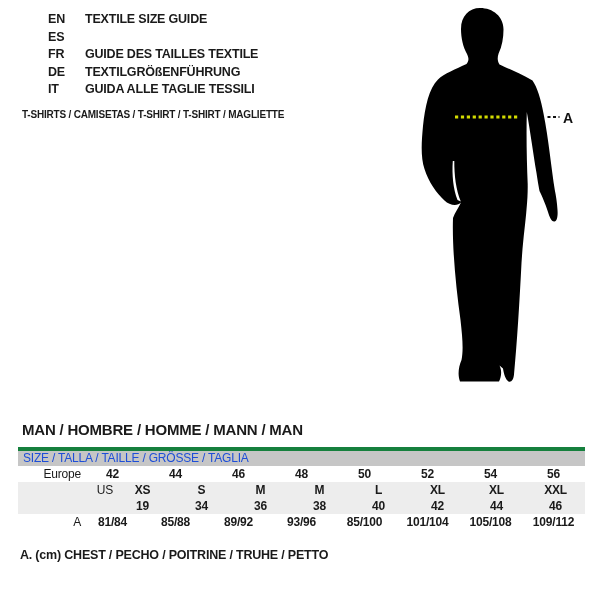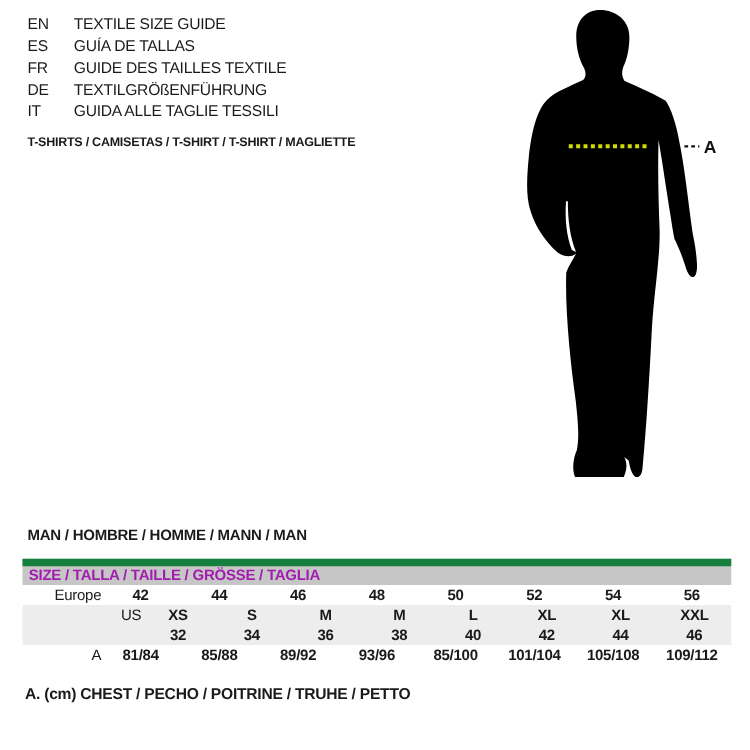--- a/index.html
+++ b/index.html
@@ -9,58 +9,56 @@
     letter-spacing:-0.2px;
   }
   .page{
     position:relative;
     width:600px;height:600px;
     background:#ffffff;
     overflow:hidden;
   }
   
   .lang-list{position:absolute;left:22px;top:11px;}
-  .lang-row{display:flex;height:17.6px;line-height:17.6px;font-size:12.5px;font-weight:400;}
+  .lang-row{display:flex;height:17.6px;line-height:17.6px;font-size:12.5px;font-weight:700;margin-left:26px;}
   .lang-code{width:37px;}
   
   .categories{position:absolute;left:22px;top:105px;font-size:10px;font-weight:700;line-height:19.5px;white-space:nowrap;}
   
   .figure-wrap{position:absolute;left:415px;top:5px;width:170px;height:385px;}
   
-  .section-title{position:absolute;left:22px;top:421px;font-size:12px;font-weight:700;white-space:nowrap;}
+  .section-title{position:absolute;left:22px;top:421px;font-size:15px;font-weight:700;white-space:nowrap;}
   
   .size-table{position:absolute;left:18px;top:447px;width:567px;font-size:12px;}
   .table-header{
-    border-top:6px solid #15803d;
+    border-top:4px solid #15803d;
     background:var(--header-bg,#c6c6c6);
     height:15px;line-height:15px;
     padding-left:5px;
-    color:#a21caf;
-    font-weight:bold;
+    color:#1d4ed8;
   }
   .t-row{display:flex;height:16px;line-height:16px;}
   .t-row.shaded{background:var(--shaded-bg,#ededed);padding-left:32px;}
   .t-label{width:58px;padding-left:5px;text-align:right;}
   .t-cell{flex:1;text-align:center;font-weight:bold;}
   
   .footnote{position:absolute;left:20px;top:548px;font-size:12.5px;font-weight:700;white-space:nowrap;}
 </style>
 </head>
 <body>
 
 <div class="page">
 
   <div class="lang-list">
     <div class="lang-row">
       <span class="lang-code">EN</span>
       <span class="lang-label">TEXTILE SIZE GUIDE</span>
     </div>
     <div class="lang-row">
       <span class="lang-code">ES</span>
-      <span class="lang-label">GUÍA DE TALLAS</span>
     </div>
     <div class="lang-row">
       <span class="lang-code">FR</span>
       <span class="lang-label">GUIDE DES TAILLES TEXTILE</span>
     </div>
     <div class="lang-row">
       <span class="lang-code">DE</span>
       <span class="lang-label">TEXTILGRÖßENFÜHRUNG</span>
     </div>
     <div class="lang-row">
@@ -140,21 +138,21 @@
       <span class="t-cell">M</span>
       <span class="t-cell">M</span>
       <span class="t-cell">L</span>
       <span class="t-cell">XL</span>
       <span class="t-cell">XL</span>
       <span class="t-cell">XXL</span>
     </div>
 
     <div class="t-row shaded">
       <span class="t-label"></span>
-      <span class="t-cell">32</span>
+      <span class="t-cell">19</span>
       <span class="t-cell">34</span>
       <span class="t-cell">36</span>
       <span class="t-cell">38</span>
       <span class="t-cell">40</span>
       <span class="t-cell">42</span>
       <span class="t-cell">44</span>
       <span class="t-cell">46</span>
     </div>
 
     <div class="t-row">

